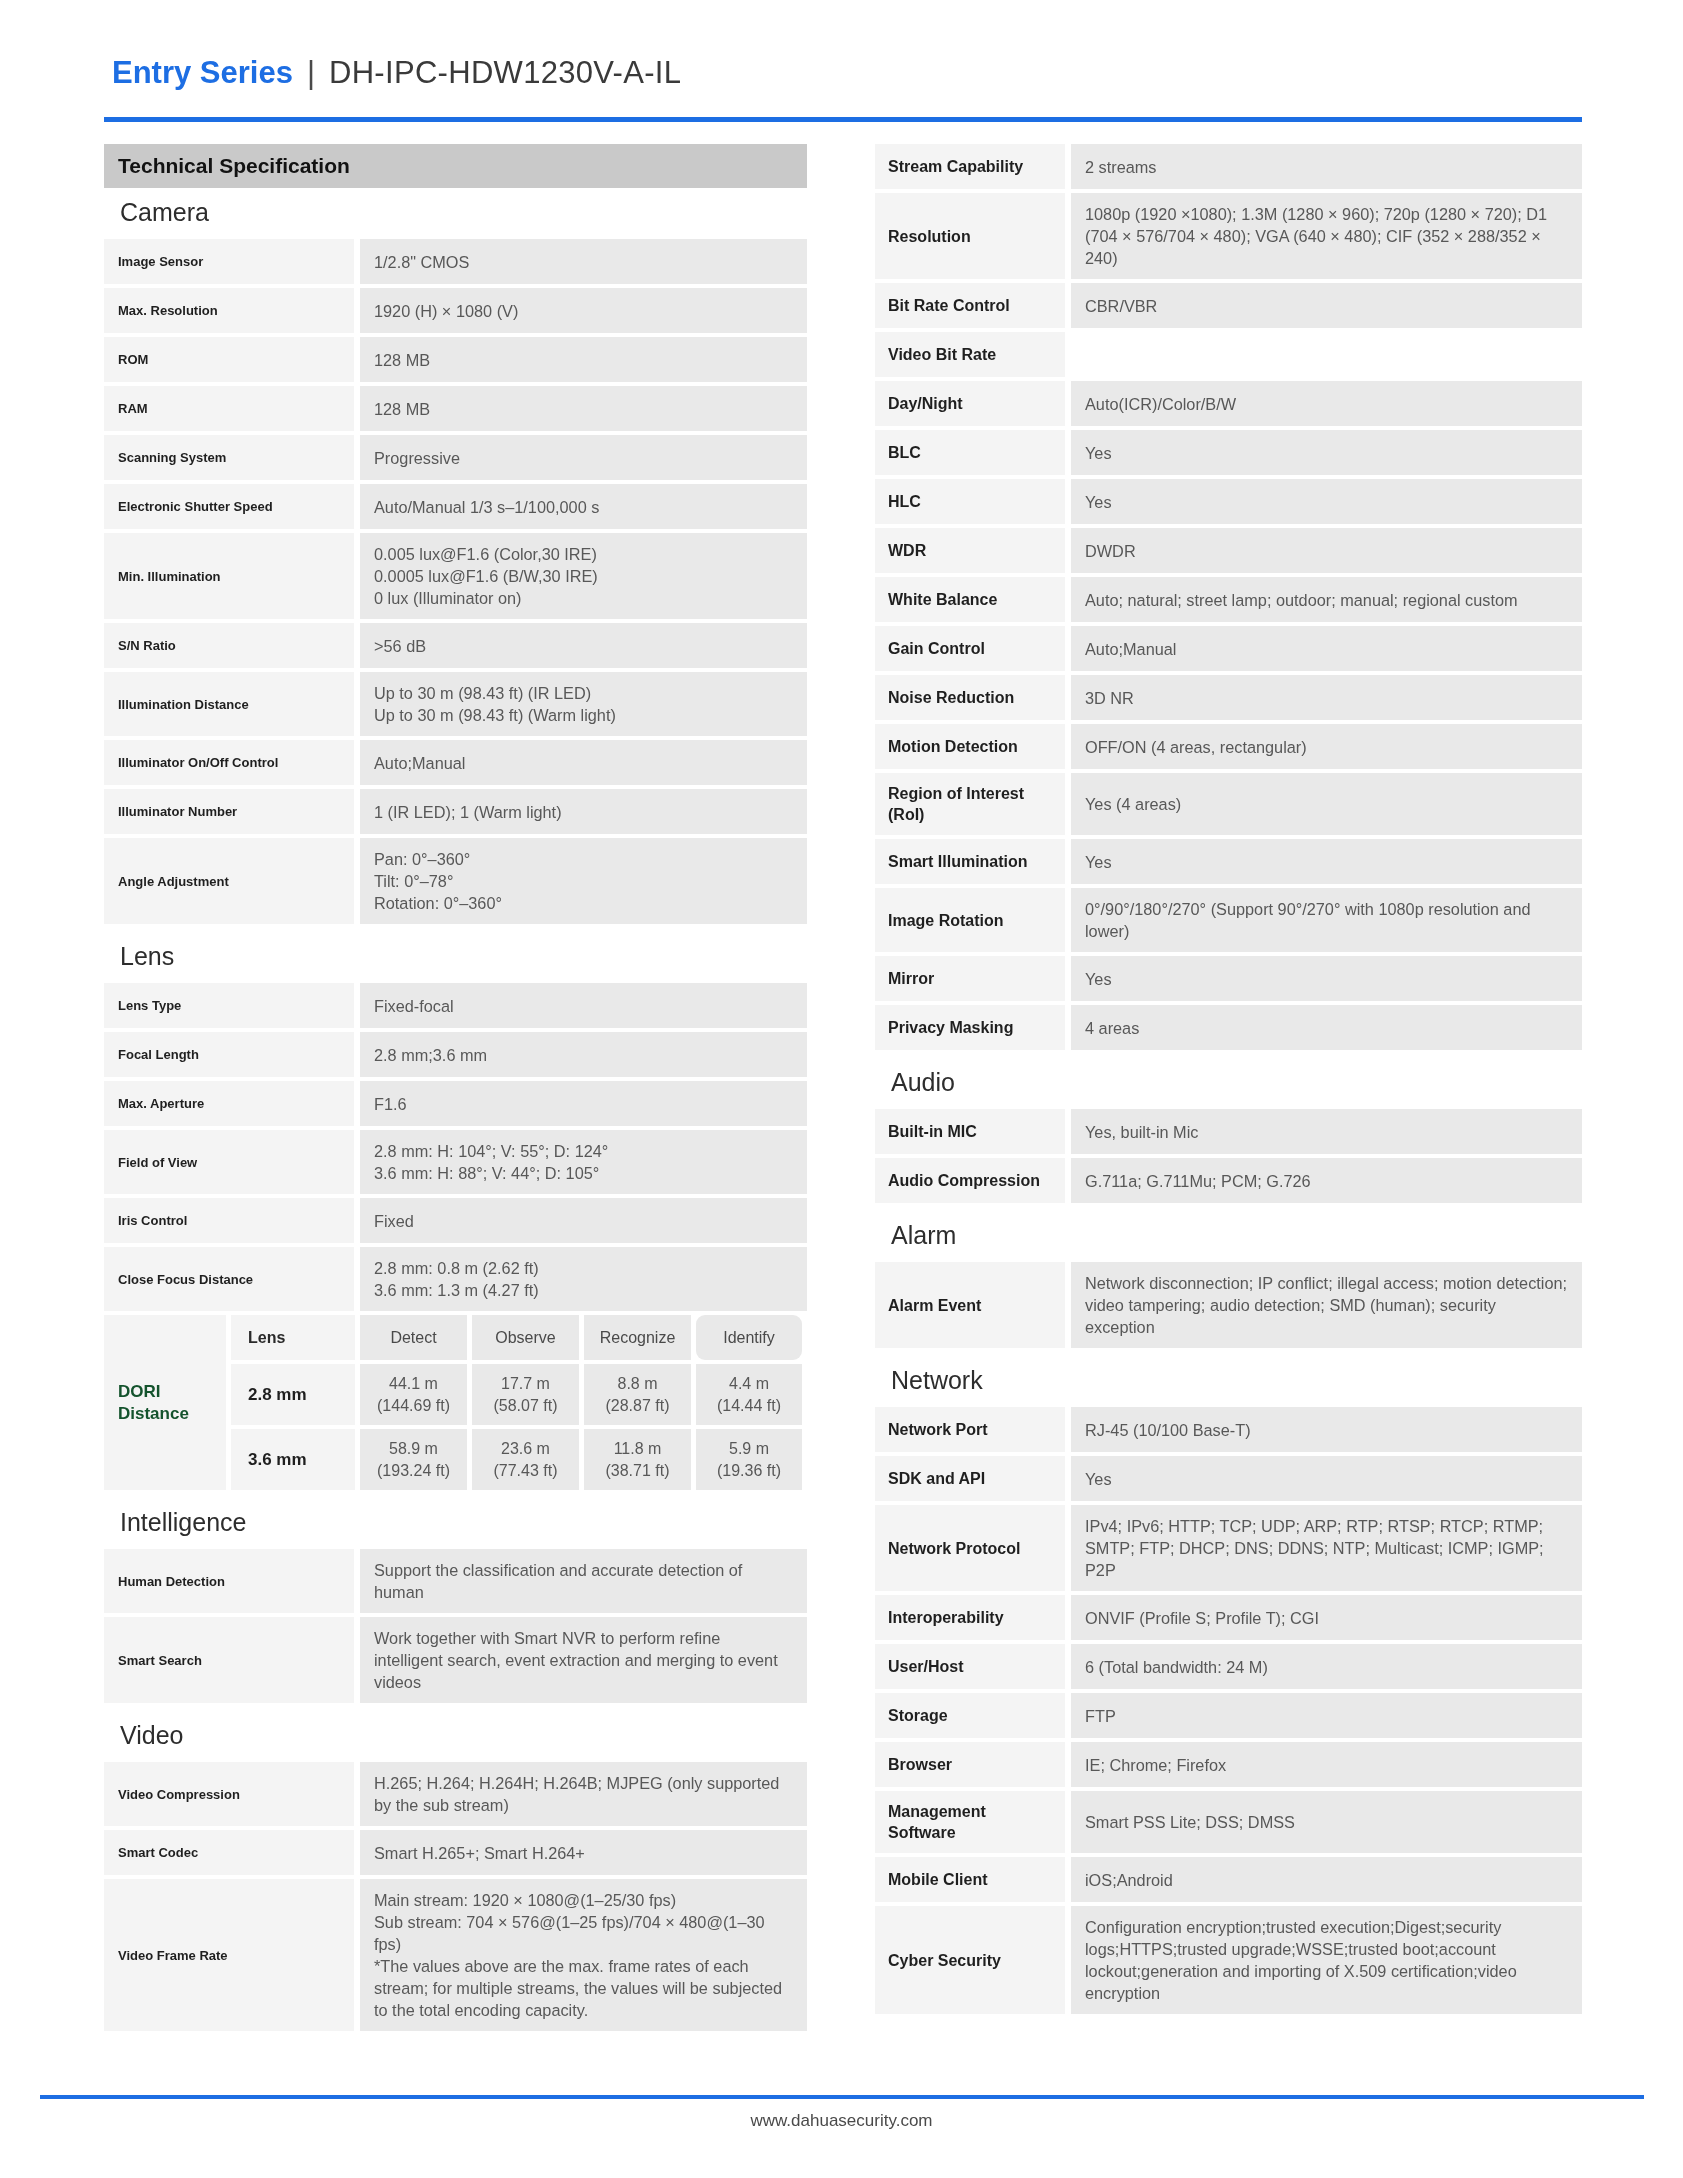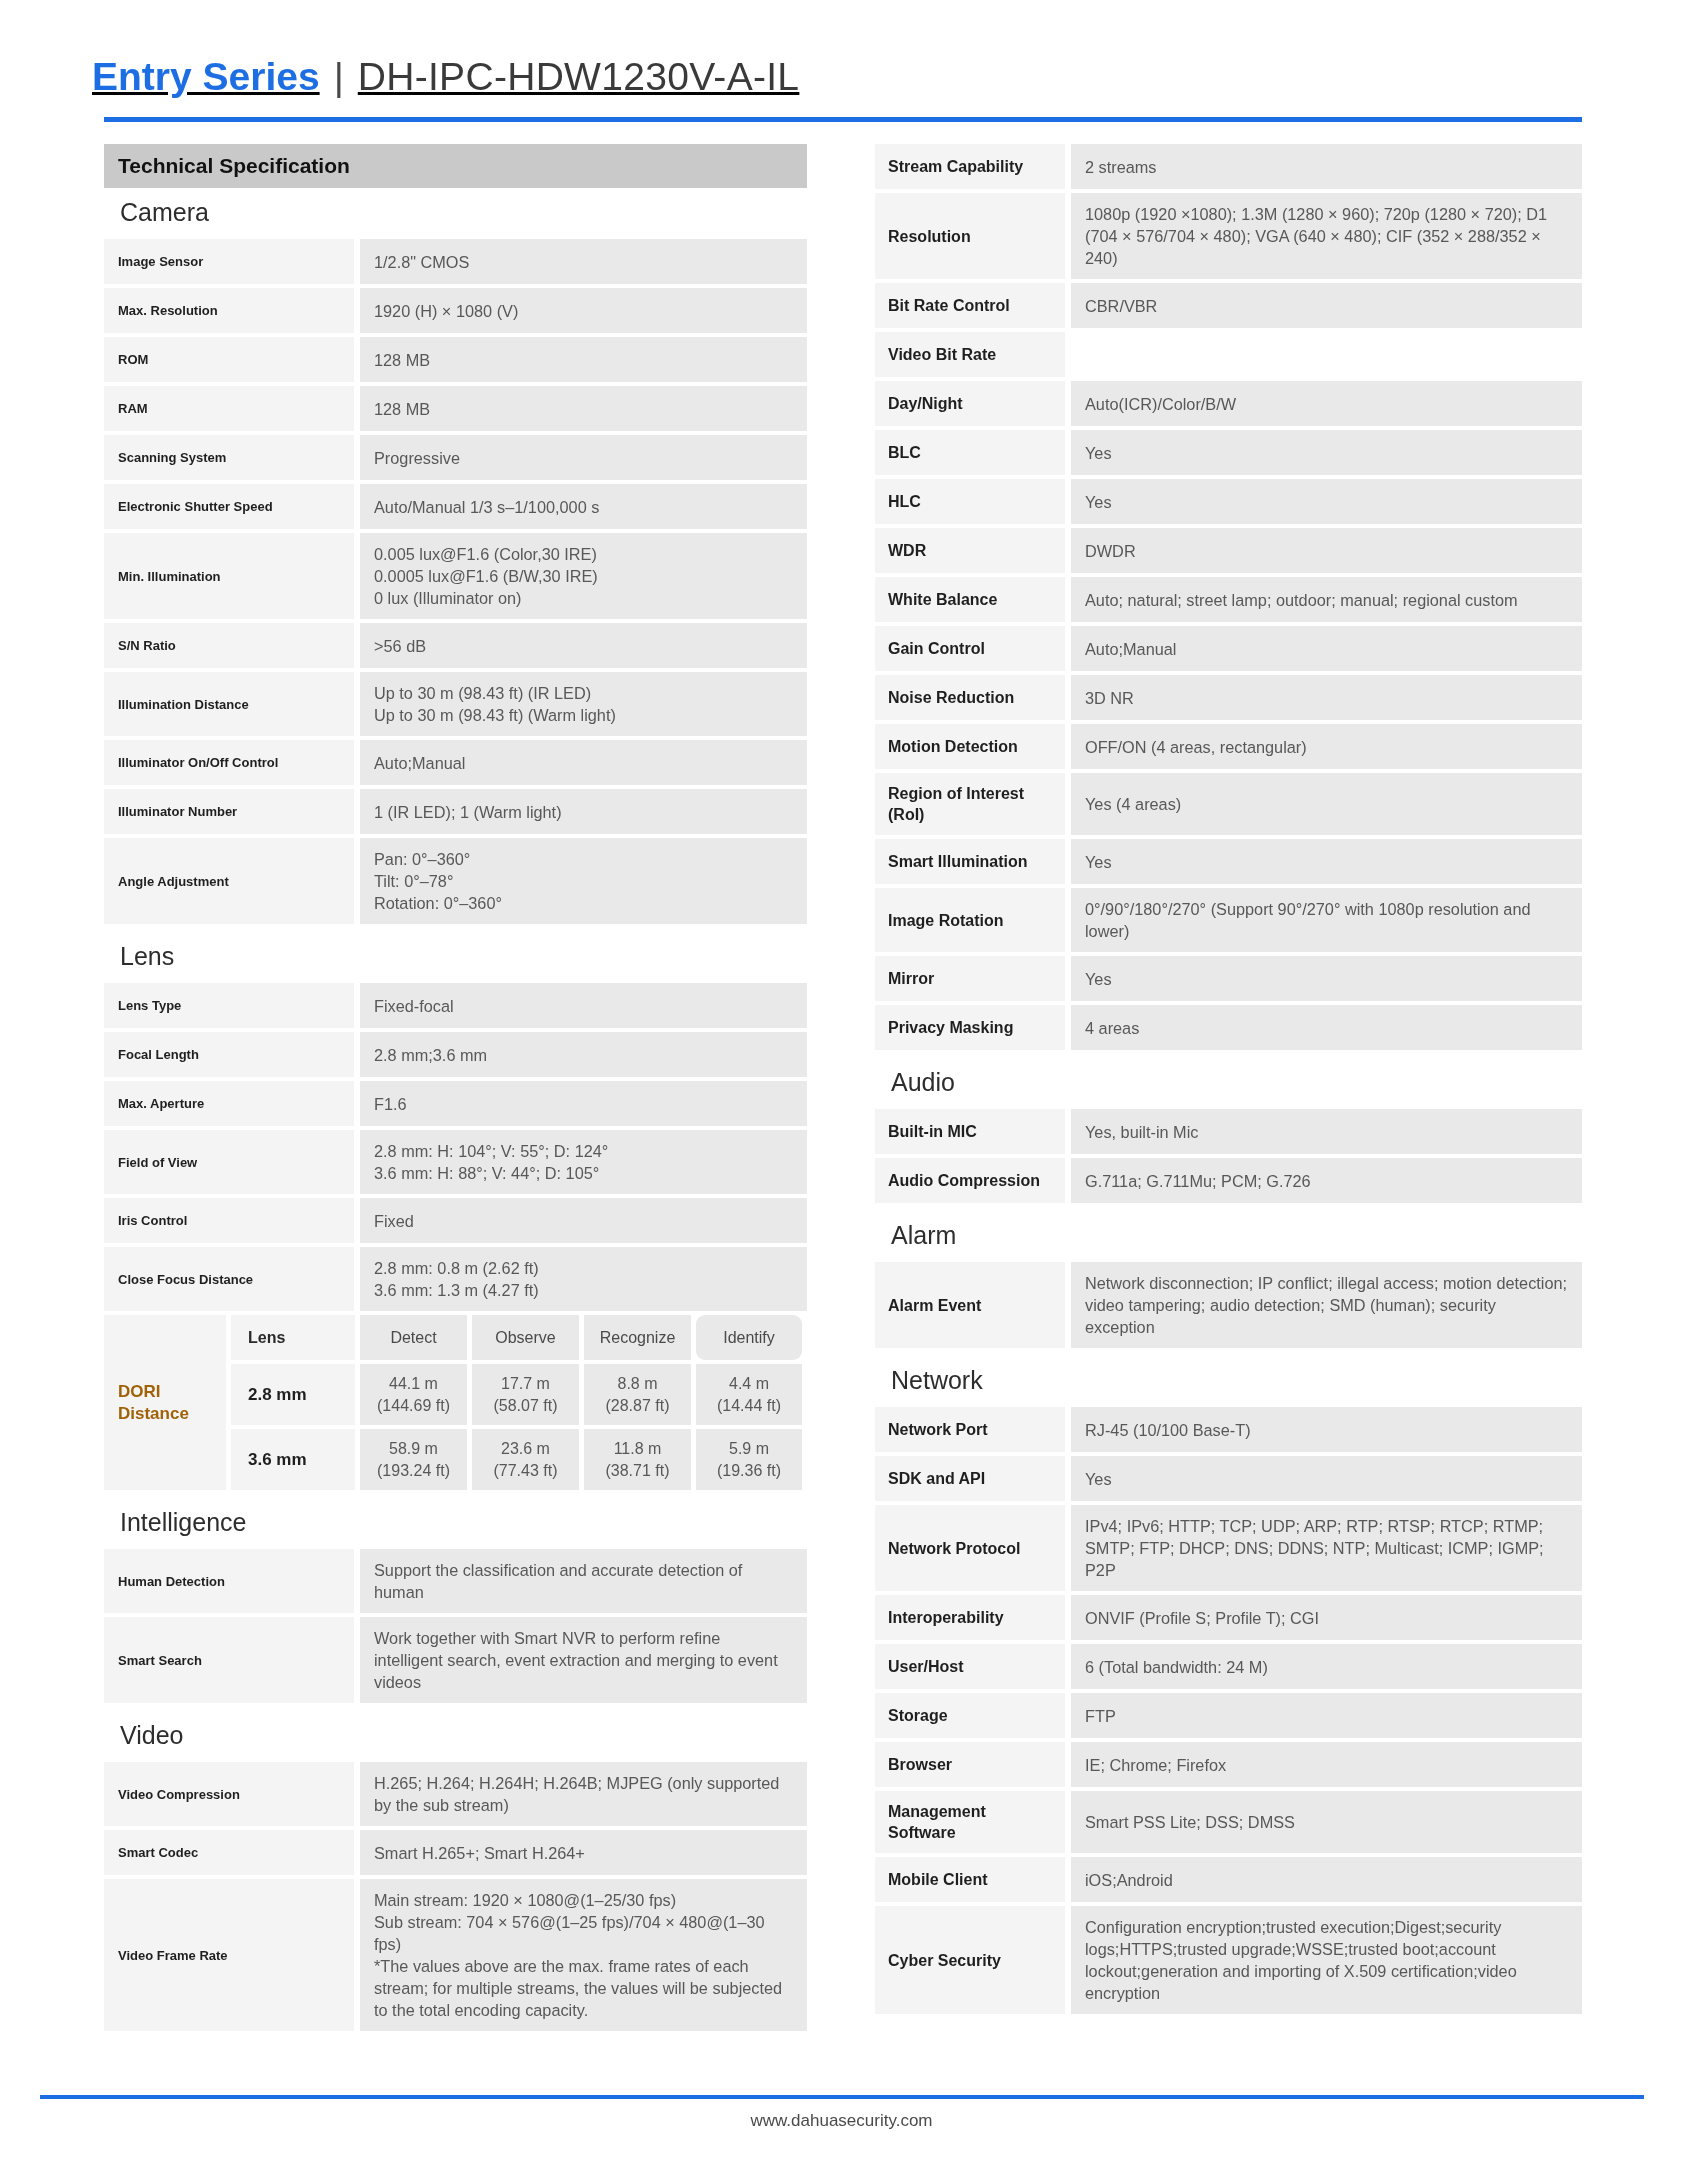--- a/index.html
+++ b/index.html
@@ -6,21 +6,21 @@
   body {
     width:1683px; height:2178px;
     background:#ffffff;
     font-family:"Liberation Sans", sans-serif;
     position:relative;
     -webkit-font-smoothing:antialiased;
   }
   .page { position:absolute; inset:0; overflow:hidden; }
 
   
-  .header { position:absolute; left:92px; top:55px; font-size:39px; white-space:nowrap;text-decoration:underline; }
+  .header { position:absolute; left:112px; top:55px; font-size:31px; white-space:nowrap; }
   .series { color:#1d6ee3; font-weight:700; }
   .sep    { color:#4a4a4a; font-weight:300; margin:0 14px; }
   .model  { color:#3a3a3a; font-weight:400; letter-spacing:0.3px; }
   .rule-top { position:absolute; left:104px; width:1478px; top:117px; height:5px; background:#1d6ee3; }
 
   
   .columns { position:absolute; top:144px; left:104px; width:1478px; display:flex; gap:68px; align-items:flex-start; }
   .col-left  { width:703px; flex:0 0 703px; }
   .col-right { width:707px; flex:0 0 707px; }
 
@@ -62,21 +62,21 @@
     margin-bottom:4px;
   }
   .dori-cell {
     box-sizing:border-box;
     display:flex; flex-direction:column; justify-content:center; align-items:center;
     text-align:center; font-size:16px; line-height:21px;
     background:#e9e9e9; color:#585858;
   }
   .dori-corner {
     grid-column:1; grid-row:1 / span 3;
-    background:#f4f4f4; color:#a16207; font-weight:600; font-size:17px;
+    background:#f4f4f4; color:#14532d; font-weight:600; font-size:17px;
     align-items:flex-start; text-align:left; padding-left:14px;
   }
   .dori-lens-col { background:#f4f4f4; align-items:flex-start; text-align:left; padding-left:17px; }
   .dori-lens-header { font-weight:600; color:#2a2a2a; }
   .dori-lens-val { font-weight:600; color:#1f1f1f; font-size:17px; }
   .dori-head { color:#4a4a4a; }
 
   
   .rule-bottom { position:absolute; left:40px; width:1604px; top:2095px; height:4px; background:#1d6ee3; }
   .footer-url { position:absolute; top:2111px; left:0; width:100%; text-align:center; font-size:17px; color:#4a4a4a; }

